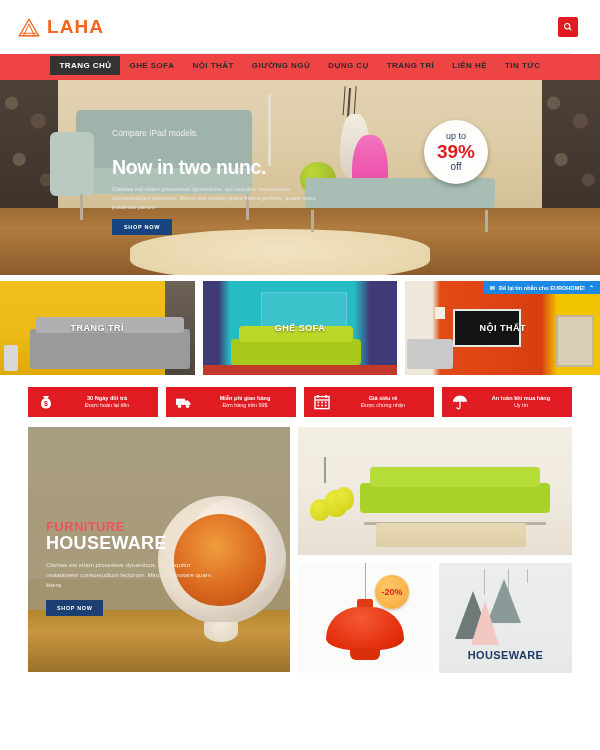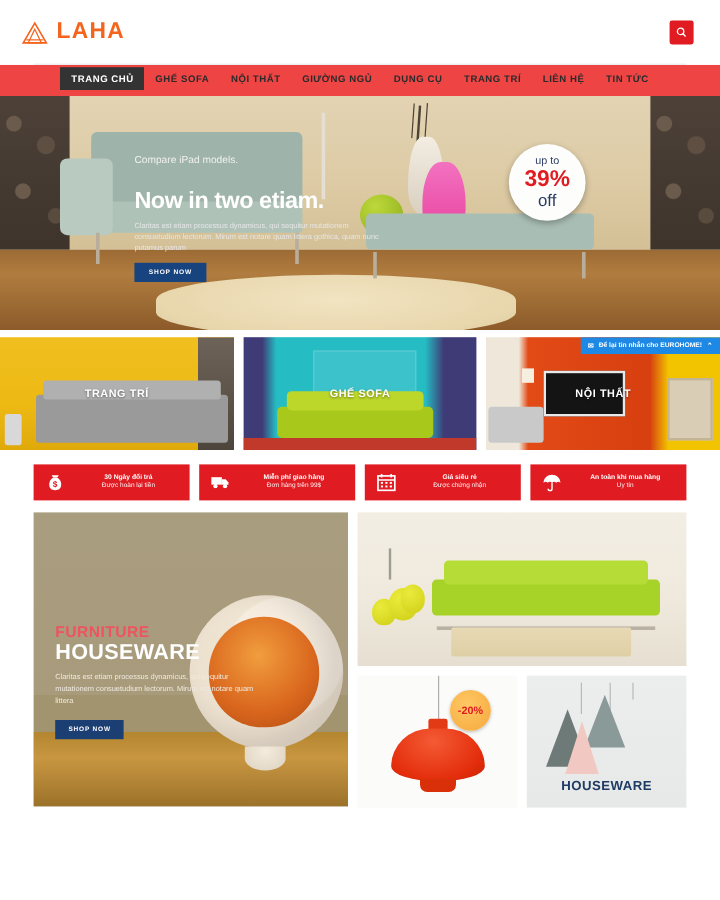--- a/index.html
+++ b/index.html
@@ -153,21 +153,21 @@
   }
   .badge-30 {
     position: absolute; right: 112px; top: 40px; z-index: 5;
     width: 64px; height: 64px; border-radius: 50%;
     background: #fdfdfb; box-shadow: 0 2px 5px rgba(0,0,0,.3);
     display: flex; flex-direction: column; align-items: center; justify-content: center;
     line-height: 1;
   }
   .badge-30 .up { font-size: 9px; color: #2b3c63; }
   .badge-30 .pct { font-size: 19px; font-weight: bold; color: #e01b22; margin: 1px 0; }
-  .badge-30 .off { font-size: 14px; color: #2b3c63; }
+  .badge-30 .off { font-size: 10px; color: #2b3c63; }
 
   
   .cats {
     display: flex; gap: 8px; padding: 6px 0 6px 0;
     height: 106px;
   }
   .cat {
     position: relative; flex: 1; overflow: hidden;
     cursor: pointer;
   }
@@ -436,21 +436,21 @@
     </div>
     <div class="ottoman">
       <div class="top"></div>
       <div class="leg" style="left:6px"></div>
       <div class="leg" style="left:180px"></div>
     </div>
   </div>
 
   <div class="hero-copy">
     <div class="hero-kicker">Compare iPad models.</div>
-    <div class="hero-title">Now in two etiam.</div>
+    <div class="hero-title">Now in two nunc.</div>
     <div class="hero-desc">Claritas est etiam processus dynamicus, qui sequitur mutationem consuetudium lectorum. Mirum est notare quam littera gothica, quam nunc putamus parum</div>
     <div class="hero-cta">SHOP NOW</div>
   </div>
 
   <div class="badge-30">
     <span class="up">up to</span>
     <span class="pct">39%</span>
     <span class="off">off</span>
   </div>
 </section>

